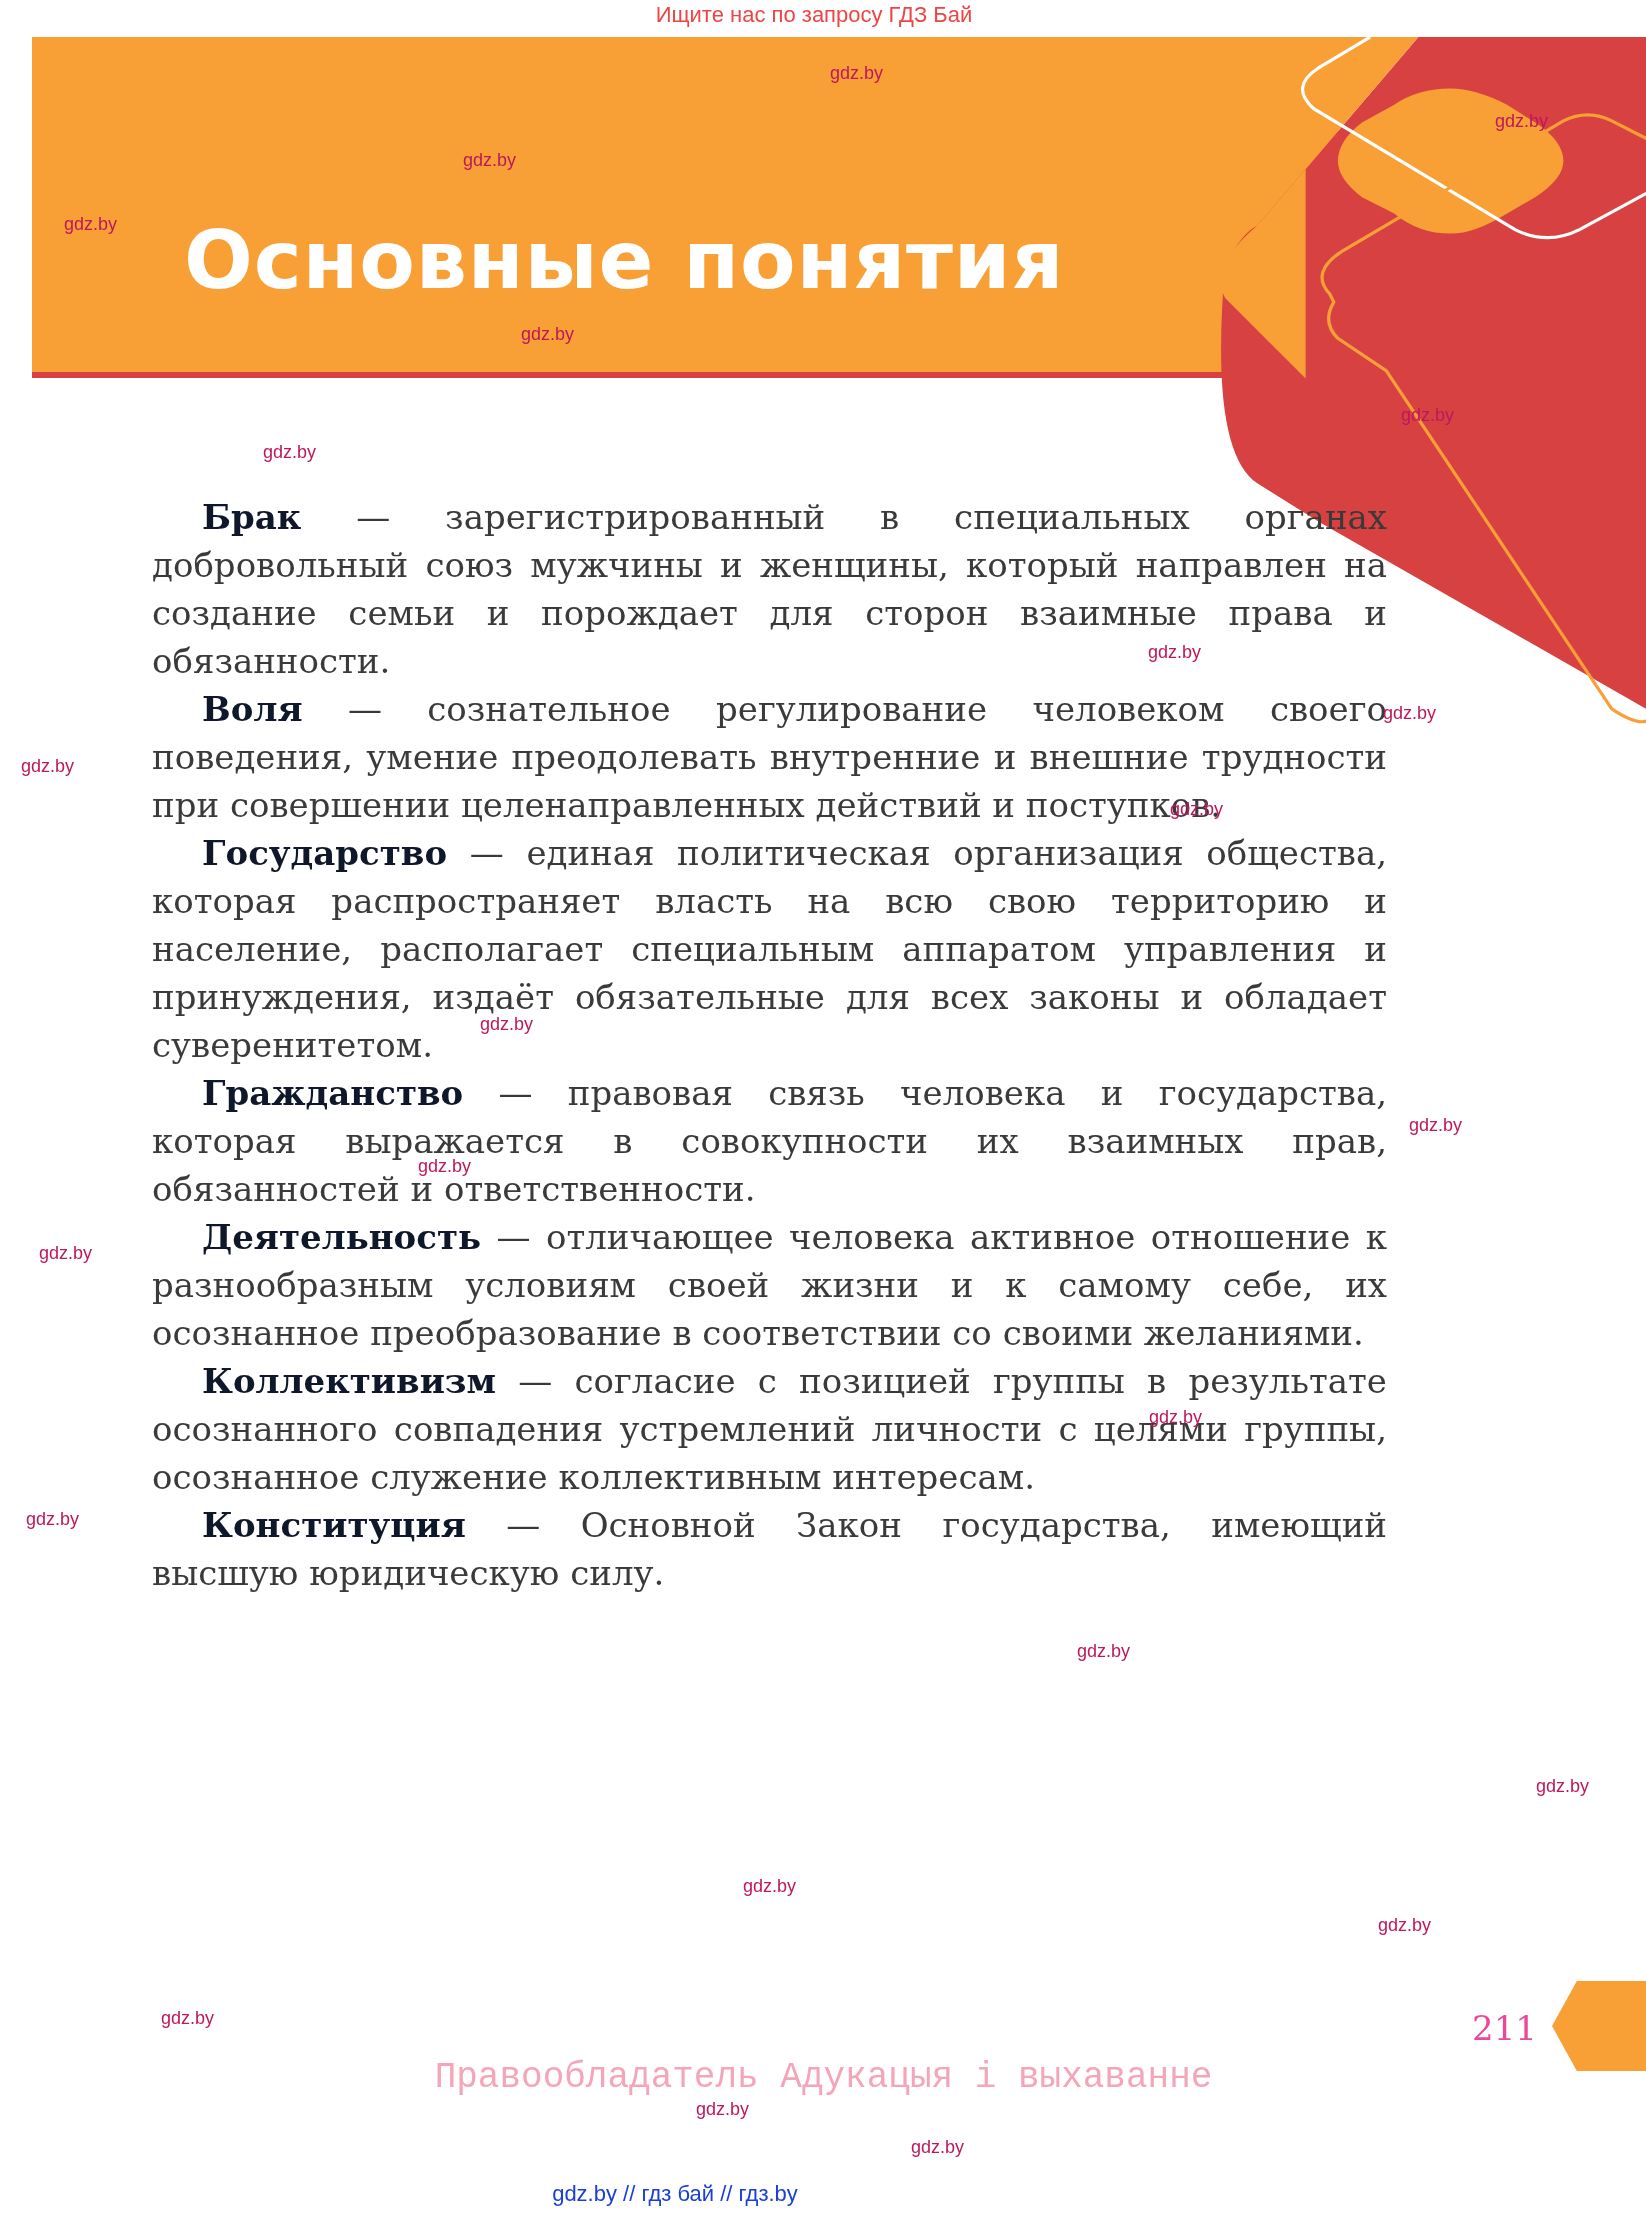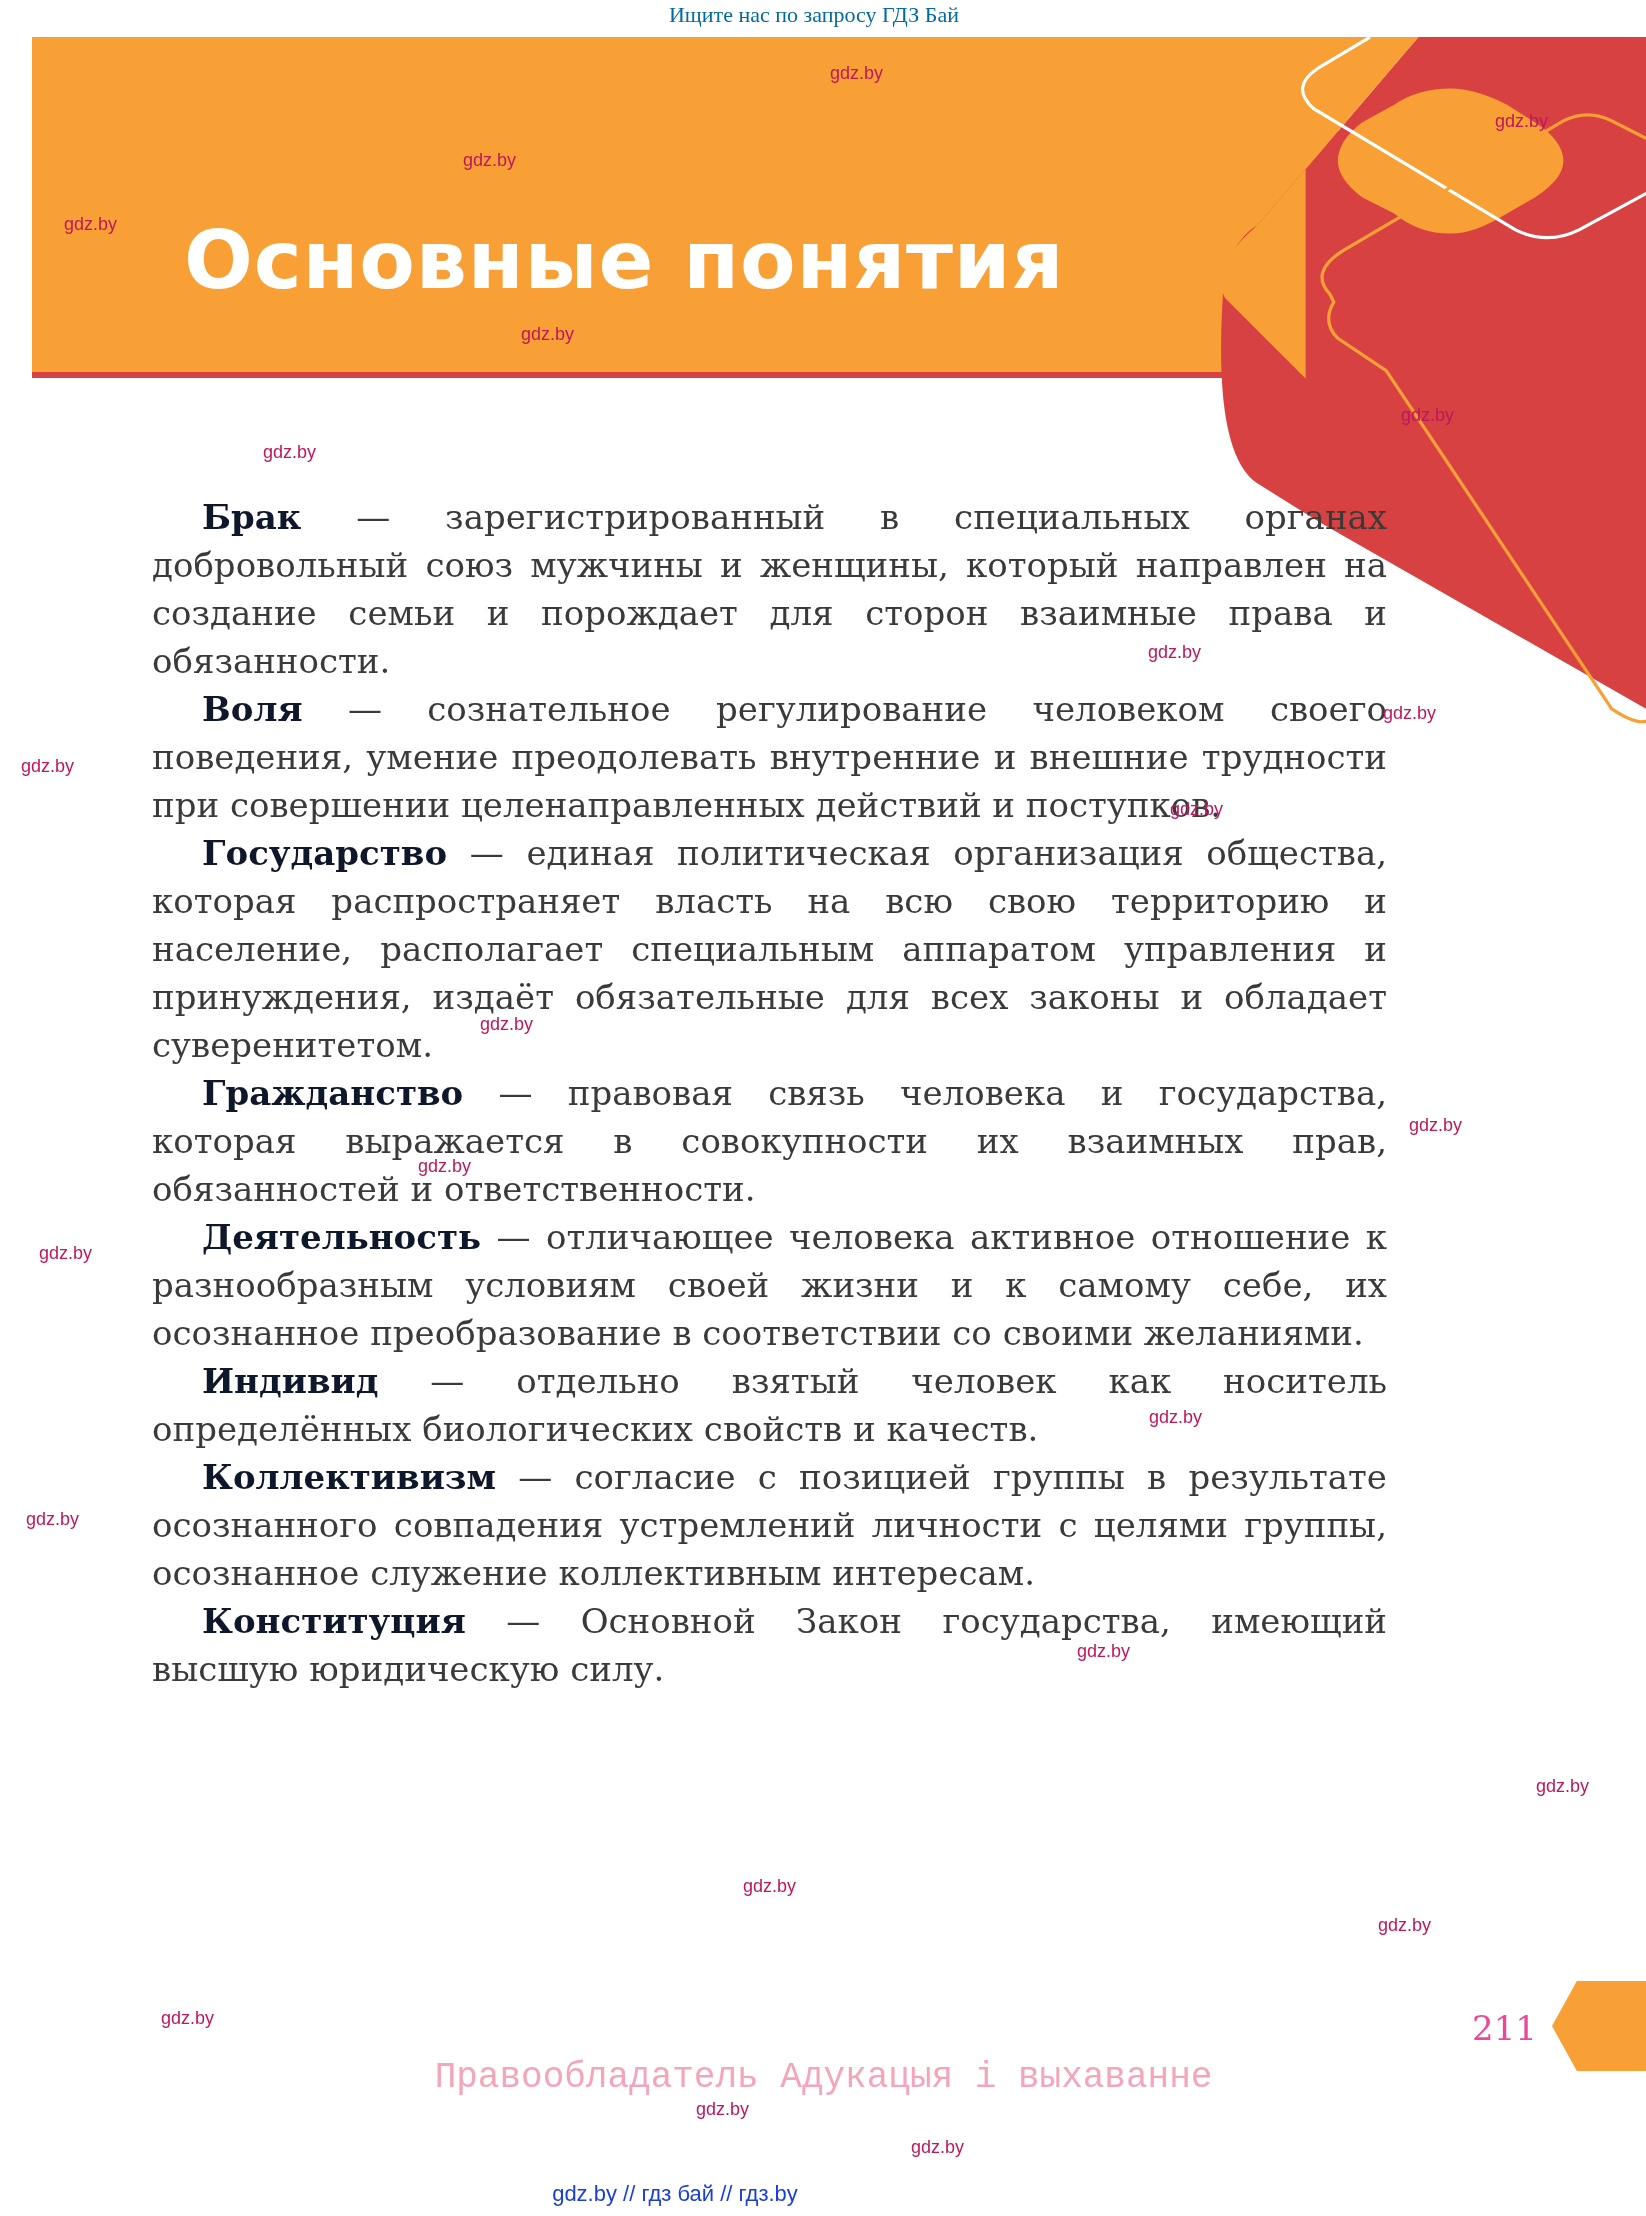--- a/index.html
+++ b/index.html
@@ -1,17 +1,17 @@
 <!DOCTYPE html>
 <html style="font-size:13px"><head>
 <meta charset="utf-8">
 <style>
   html, body { margin:0; padding:0; }
   body { width:1647px; height:2216px; position:relative; background:#ffffff; overflow:hidden; font-family:"DejaVu Serif", serif; }
-  .top-note { position:absolute; top:1.6px; left:0; width:1628px; text-align:center; font-family:Liberation Serif, serif; font-size:22px; color:#0369a1; }
+  .top-note { position:absolute; top:1.6px; left:0; width:1628px; text-align:center; font-family:Liberation Sans, sans-serif; font-size:22px; color:#ef4444; }
   .banner { position:absolute; left:0; top:37px; width:1647px; height:342px; overflow:hidden;margin-left:32px; }
   .banner-bg { position:absolute; left:0; top:0; width:1306px; height:335px; background:#F8A036; }
   .banner-stripe { position:absolute; left:0; top:335px; width:1306px; height:6.4px; background:#D84141; }
   .deco { position:absolute; left:0; top:0; }
   .title { position:absolute; left:152px; top:176px; font-family:"DejaVu Sans", sans-serif; font-weight:bold; font-size:81px; color:#ffffff; letter-spacing:0.8px; white-space:nowrap; }
   .wm { position:absolute; font-family:"Liberation Sans", sans-serif; font-size:18px; color:#be185d; white-space:nowrap; }
   .body-text { position:absolute; left:152px; top:493px; width:1235px; font-size:34px; line-height:48px; color:#3a3a3a; }
   .entry { margin:0 0 0 0; text-align:justify; text-indent:50px; hyphens:manual; }
   .term { font-weight:bold; color:#0f172a; }
   .page-num { position:absolute; left:1472px; top:2008px; font-size:34px; color:#ec4899; }
@@ -37,21 +37,20 @@
   <path d="M1700 46 L1635 85 Q1600 108 1630 135 L1880 285 Q1920 305 1960 285 L2043 240" fill="none" stroke="#ffffff" stroke-width="4"></path>
   <path d="M2043 172 L2000 150 Q1970 135 1940 150 L1665 312 Q1625 338 1650 365 L1655 375 Q1640 400 1660 420 L1720 460 L2000 880 Q2030 900 2043 895" fill="none" stroke="#F8A036" stroke-width="4"></path>
 </svg>
 
 <div class="body-text">
   <p class="entry"><span class="term">Брак</span><span> — зарегистрированный в специальных органах добровольный союз мужчины и женщины, который направлен на создание семьи и порождает для сторон взаимные права и обязанности.</span></p>
   <p class="entry"><span class="term">Воля</span><span> — сознательное регулирование человеком своего поведения, умение преодолевать внутренние и внешние трудности при совершении целенаправленных действий и поступков.</span></p>
   <p class="entry"><span class="term">Государство</span><span> — единая политическая организация общества, которая распространяет власть на всю свою территорию и население, располагает специальным аппаратом управления и принуждения, издаёт обязательные для всех законы и обладает суверенитетом.</span></p>
   <p class="entry"><span class="term">Гражданство</span><span> — правовая связь человека и государства, которая выражается в совокупности их взаимных прав, обязанностей и ответственности.</span></p>
   <p class="entry"><span class="term">Деятельность</span><span> — отличающее человека активное отношение к разнообразным условиям своей жизни и к самому себе, их осознанное преобразование в соответствии со своими желаниями.</span></p>
-  <p class="entry"><span class="term">Индивид</span><span> — отдельно взятый человек как носитель определённых биологических свойств и качеств.</span></p>
   <p class="entry"><span class="term">Коллективизм</span><span> — согласие с позицией группы в результате осознанного совпадения устремлений личности с целями группы, осознанное служение коллективным интересам.</span></p>
   <p class="entry"><span class="term">Конституция</span><span> — Основной Закон государства, имеющий высшую юридическую силу.</span></p>
 </div>
 
 <div class="page-num">211</div>
 <div class="page-tab"></div>
 
 <div class="rights">Правообладатель Адукацыя і выхаванне</div>
 <div class="footer-links">gdz.by  //  гдз бай  //  гдз.by</div>
 

